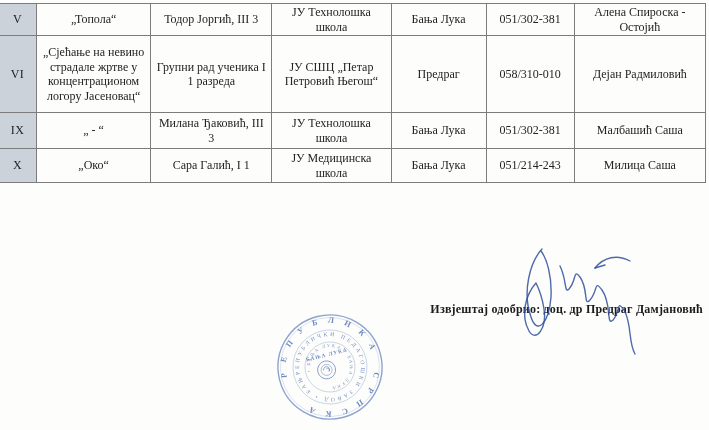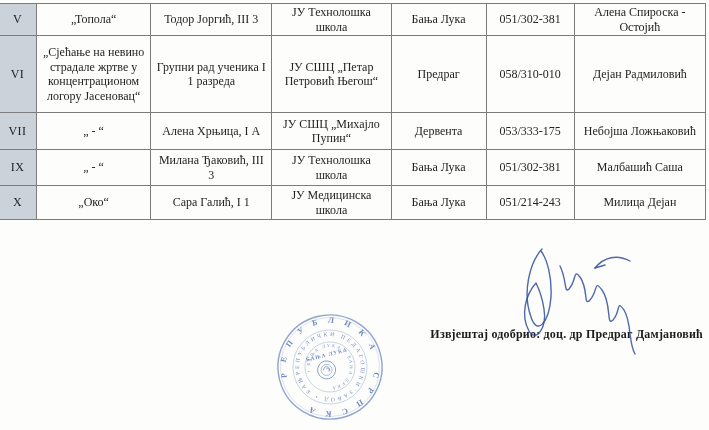--- a/index.html
+++ b/index.html
@@ -26,21 +26,21 @@
   tr.r-v  {height:30px;}
   tr.r-vi {height:77px;}
   tr.r-vii{height:37px;}
   tr.r-viii{height:30px;}
   tr.r-ix {height:36px;}
   tr.r-x  {height:34px;}
   
   .approval{
     position:absolute;top:302px;right:6px;
     font-size:12px;font-weight:bold;color:#1c1c1c;
-    white-space:nowrap;letter-spacing:.2px;margin-top:25px;
+    white-space:nowrap;letter-spacing:.2px;
   }
   
   svg.overlay{position:absolute;left:0;top:0;pointer-events:none;}
   .stamp-ink{fill:#3b60ad;}
   .stamp-line{stroke:#4a6cb3;fill:none;}
   .sig-stroke{stroke:#2f4f9e;fill:none;stroke-width:1.4;stroke-linecap:round;opacity:.85;}
 </style>
 </head>
 <body>
 
@@ -66,46 +66,37 @@
     </tr>
     <tr class="r-vi">
       <td class="num">VI</td>
       <td class="title">„Сјећање на невино страдале жртве у концентрационом логору Јасеновац“</td>
       <td>Групни рад ученика I 1 разреда</td>
       <td>ЈУ СШЦ „Петар Петровић Његош“</td>
       <td>Предраг</td>
       <td>058/310-010</td>
       <td>Дејан Радмиловић</td>
     </tr>
-    <tr class="r-vii">
-      <td class="num">VII</td>
-      <td class="title">„ - “</td>
-      <td>Алена Хрњица, I А</td>
-      <td>ЈУ СШЦ „Михајло Пупин“</td>
-      <td>Дервента</td>
-      <td>053/333-175</td>
-      <td>Небојша Ложњаковић</td>
-    </tr>
     <tr class="r-ix">
       <td class="num">IX</td>
       <td class="title">„ - “</td>
       <td>Милана Ђаковић, III 3</td>
       <td>ЈУ Технолошка школа</td>
       <td>Бања Лука</td>
       <td>051/302-381</td>
       <td>Малбашић Саша</td>
     </tr>
     <tr class="r-x">
       <td class="num">X</td>
       <td class="title">„Око“</td>
       <td>Сара Галић, I 1</td>
       <td>ЈУ Медицинска школа</td>
       <td>Бања Лука</td>
       <td>051/214-243</td>
-      <td>Милица Дејан</td>
+      <td>Милица Саша</td>
     </tr>
   </tbody>
 </table>
 
 <div class="approval">Извјештај одобрио: доц. др Предраг Дамјановић</div>
 
 <svg class="overlay" width="709" height="430" viewBox="0 0 709 430">
   <defs>
     <path id="ringO" d="M -44,0 A 44,44 0 1,1 44,0 A 44,44 0 1,1 -44,0"></path>
     <path id="ringM" d="M -31,0 A 31,31 0 1,1 31,0 A 31,31 0 1,1 -31,0"></path>

